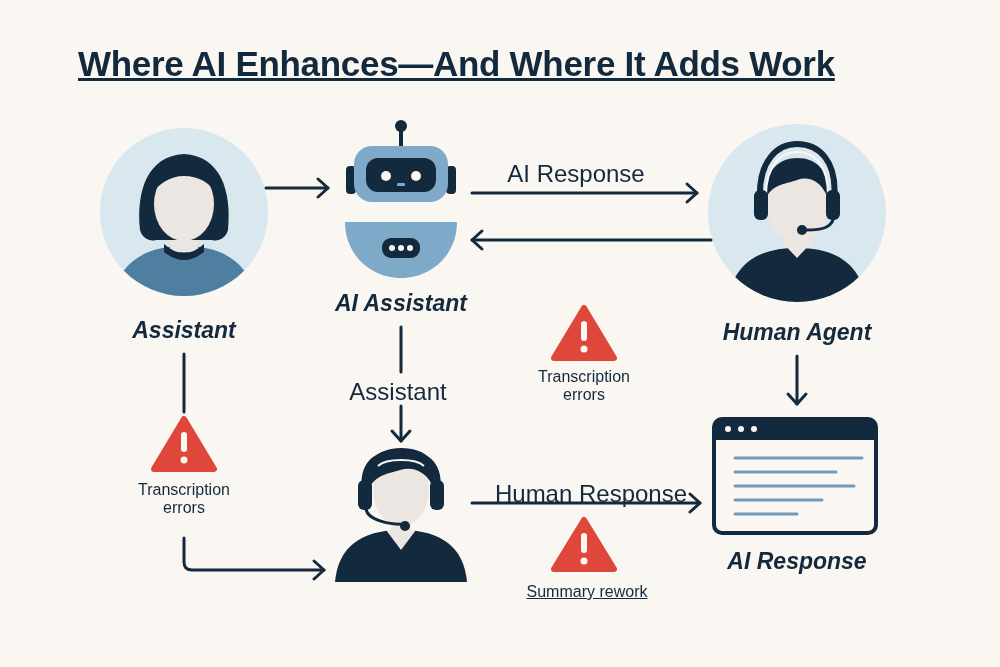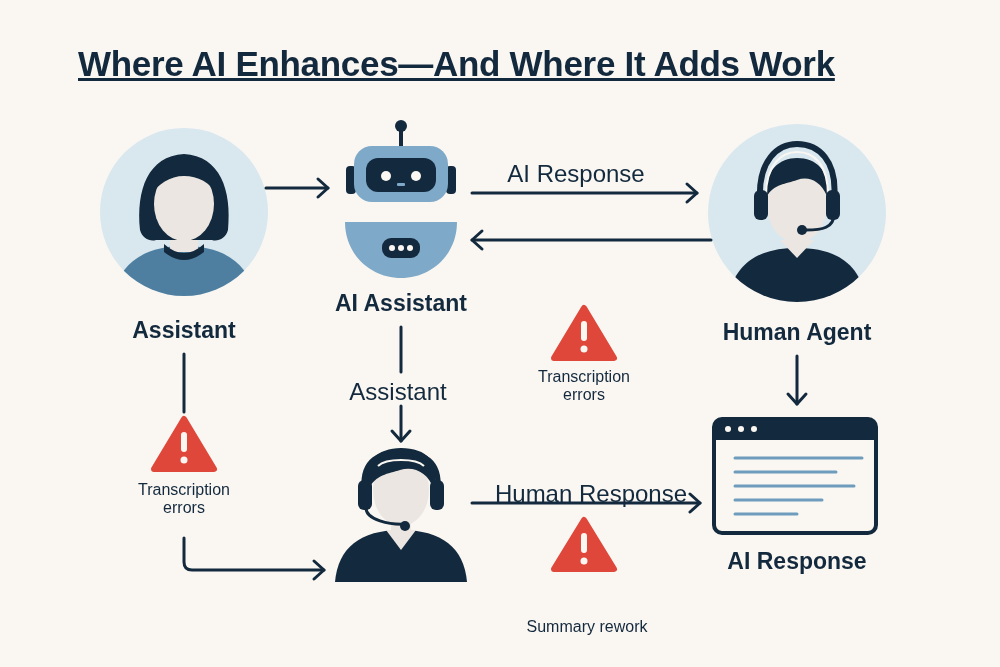--- a/index.html
+++ b/index.html
@@ -13,21 +13,21 @@
   .title {
     position: absolute; left: 78px; top: 44px;
     font-size: 35px; font-weight: bold; letter-spacing: -0.3px;
     color: #13293d; white-space: nowrap; text-decoration: underline;
   }
   svg.diagram { position: absolute; left: 0; top: 0; }
   .lbl {
     position: absolute; white-space: nowrap; color: #13293d;
     transform: translateX(-50%); text-align: center; line-height: 1.15;
   }
-  .node-lbl { font-size: 23px; font-weight: bold; }
+  .node-lbl { font-size: 23px; font-weight: bold; font-style: italic; }
   .edge-lbl { font-size: 24px; font-weight: normal; }
   .warn-lbl { font-size: 16px; }
 </style>
 </head>
 <body>
 
 <div class="title">Where AI Enhances—And Where It Adds Work</div>
 
 <svg class="diagram" width="1000" height="667" viewBox="0 0 1000 667">
   <defs>
@@ -186,15 +186,15 @@
 <div class="lbl edge-lbl" style="left:591px; top:480px;">Human Response</div>
 
 <div class="lbl warn-lbl" style="left:584px; top:368px;">
   <div>Transcription</div>
   <div>errors</div>
 </div>
 <div class="lbl warn-lbl" style="left:184px; top:481px;">
   <div>Transcription</div>
   <div>errors</div>
 </div>
-<div class="lbl warn-lbl" style="left:587px; top:618px;">
+<div class="lbl warn-lbl" style="left:587px; top:583px;text-decoration:underline;">
   <div>Summary rework</div>
 </div>
 
 </body></html>

